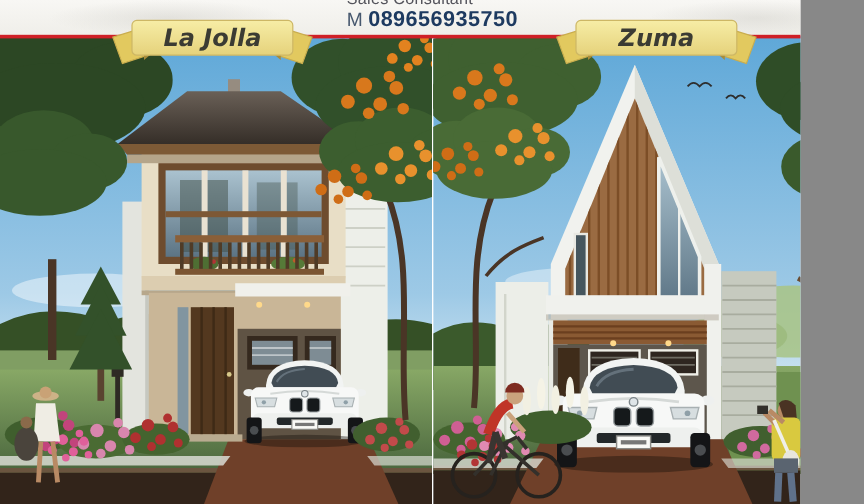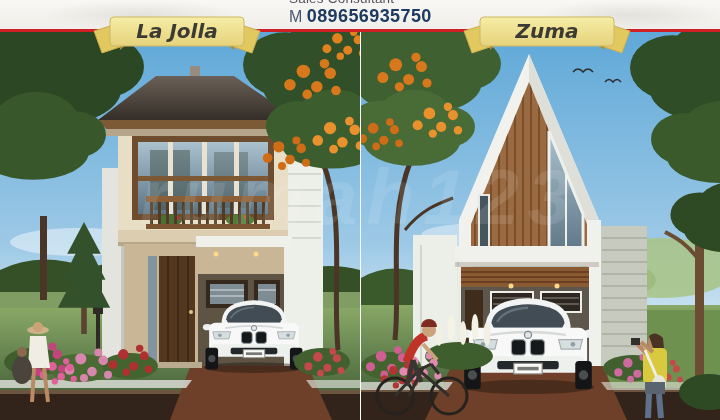--- a/index.html
+++ b/index.html
@@ -1,16 +1,16 @@
 <!DOCTYPE html>
 <html><head>
 <meta charset="utf-8">
 <style>
   html,body{margin:0;padding:0;background:#888;}
-  .page{position:relative;width:720px;height:420px;overflow:hidden;background:#fff;
+  .page{position:relative;width:667px;height:420px;overflow:hidden;background:#fff;
         font-family:"Liberation Sans",sans-serif;}
   
   .header{position:absolute;top:0;left:0;width:720px;height:30px;z-index:3;
           background:linear-gradient(#f8f7f4,#efeee9);}
   .ghost{position:absolute;top:0;height:30px;opacity:.5;
          background:radial-gradient(ellipse at center,rgba(170,168,160,.45),rgba(170,168,160,0) 70%);}
   .ghost.l{left:40px;width:200px;} .ghost.r{left:540px;width:180px;}
   .redline{position:absolute;top:29px;left:0;width:720px;height:3px;background:#cf2027;z-index:5;}
   .contact{position:absolute;left:289px;top:-9px;z-index:6;line-height:16px;}
   .sales{font-size:13.5px;color:#54545c;letter-spacing:.2px;}
@@ -403,21 +403,20 @@
       <rect x="270" y="308" width="9" height="7" fill="#33302b"></rect>
       <line x1="284" y1="320" x2="298" y2="352" stroke="#efefe8" stroke-width="3"></line>
       <ellipse cx="298" cy="354" rx="7" ry="9" fill="#e8e6dc"></ellipse>
       <rect x="284" y="352" width="20" height="12" fill="#5a6470"></rect>
       <line x1="288" y1="364" x2="287" y2="388" stroke="#5f718a" stroke-width="6"></line>
       <line x1="298" y1="364" x2="300" y2="388" stroke="#5f718a" stroke-width="6"></line>
     </g>
   </svg>
   </div>
 
-  <div class="watermark">rumah123</div>
 
   <svg class="ribbon la" viewBox="0 0 170 46">
     <polygon points="28,14 2,22 10,44 34,36" fill="#e2c95f" stroke="#c9ad4e" stroke-width="1"></polygon>
     <polygon points="142,14 168,22 160,44 136,36" fill="#e2c95f" stroke="#c9ad4e" stroke-width="1"></polygon>
     <polygon points="28,32 34,36 28,41" fill="#a88c3a"></polygon>
     <polygon points="142,32 136,36 142,41" fill="#a88c3a"></polygon>
     <rect x="18" y="8" width="134" height="29" rx="4" fill="url(#ribG)" stroke="#cdb765" stroke-width="1"></rect>
     <text x="85" y="29" text-anchor="middle">La Jolla</text>
   </svg>
   <svg class="ribbon zu" viewBox="0 0 170 46">

